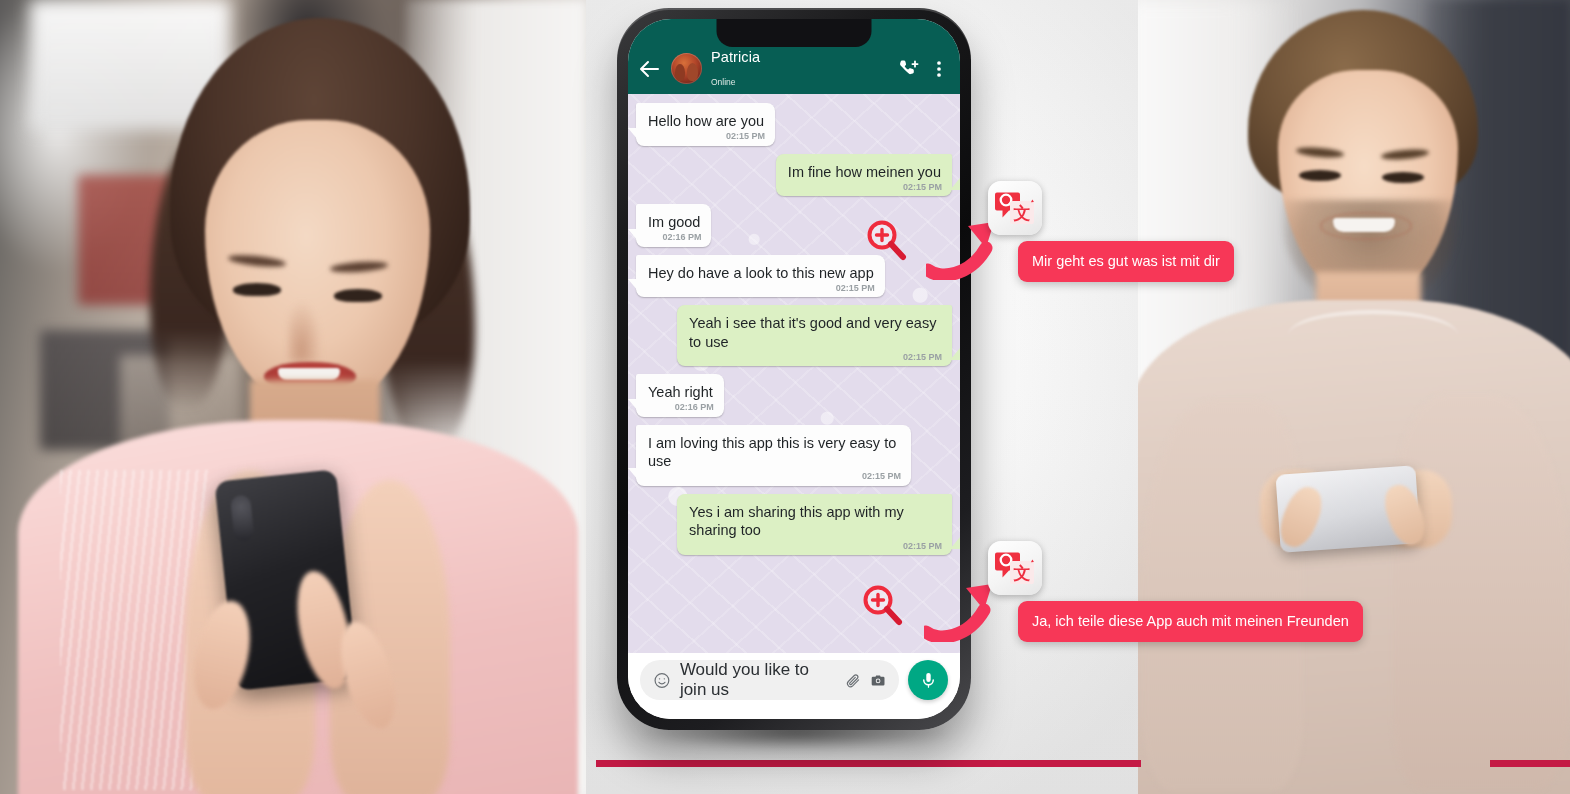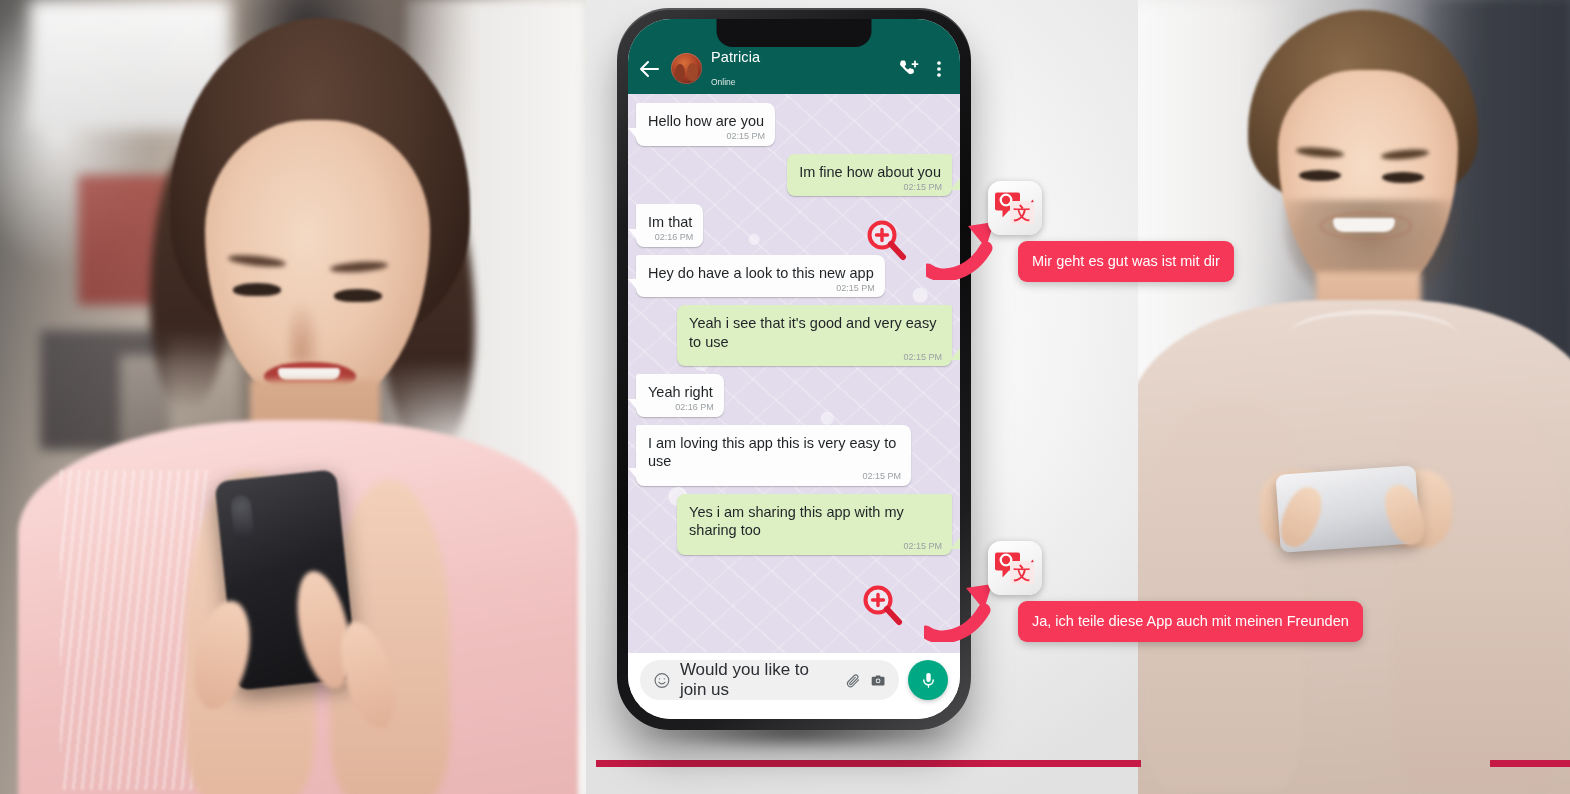--- a/index.html
+++ b/index.html
@@ -357,21 +357,21 @@
     border-width: 0 10px 12px 0; border-style: solid;
     border-color: transparent #fdfdfd transparent transparent;
   }
   .bubble.out::after {
     content:""; position:absolute; right:-8px; bottom: 6px;
     border-width: 0 0 12px 10px; border-style: solid;
     border-color: transparent transparent #dcf0c4 transparent;
   }
   .stamp {
     position:absolute; right: 10px; bottom: 3px;
-    font-size: 9px; color: #9aa0a4; white-space: nowrap;
+    font-size: 9px; color: #9aa0a4; white-space: nowrap; font-weight: bold;
   }
 
   
   #composer {
     position:absolute; left:0; right:0; bottom:0; height: 66px;
     background:#fff; display:flex; align-items:center; gap: 9px;
     padding: 0 12px 12px 12px;
   }
   #composer-pill {
     flex: 1 1 auto; height: 40px; border-radius: 22px; background:#f0f0f0;
@@ -518,28 +518,28 @@
 
         <div class="msg-row in">
           <div class="bubble in">
             <span>Hello how are you</span>
             <span class="stamp">02:15 PM</span>
           </div>
         </div>
 
         <div class="msg-row out">
           <div class="bubble out">
-            <span>Im fine how about you</span>
+            <span>Im fine how meinen you</span>
             <span class="stamp">02:15 PM</span>
           </div>
         </div>
 
         <div class="msg-row in">
           <div class="bubble in">
-            <span>Im that</span>
+            <span>Im good</span>
             <span class="stamp">02:16 PM</span>
           </div>
         </div>
 
         <div class="msg-row in">
           <div class="bubble in">
             <span>Hey do have a look to this new app</span>
             <span class="stamp">02:15 PM</span>
           </div>
         </div>

